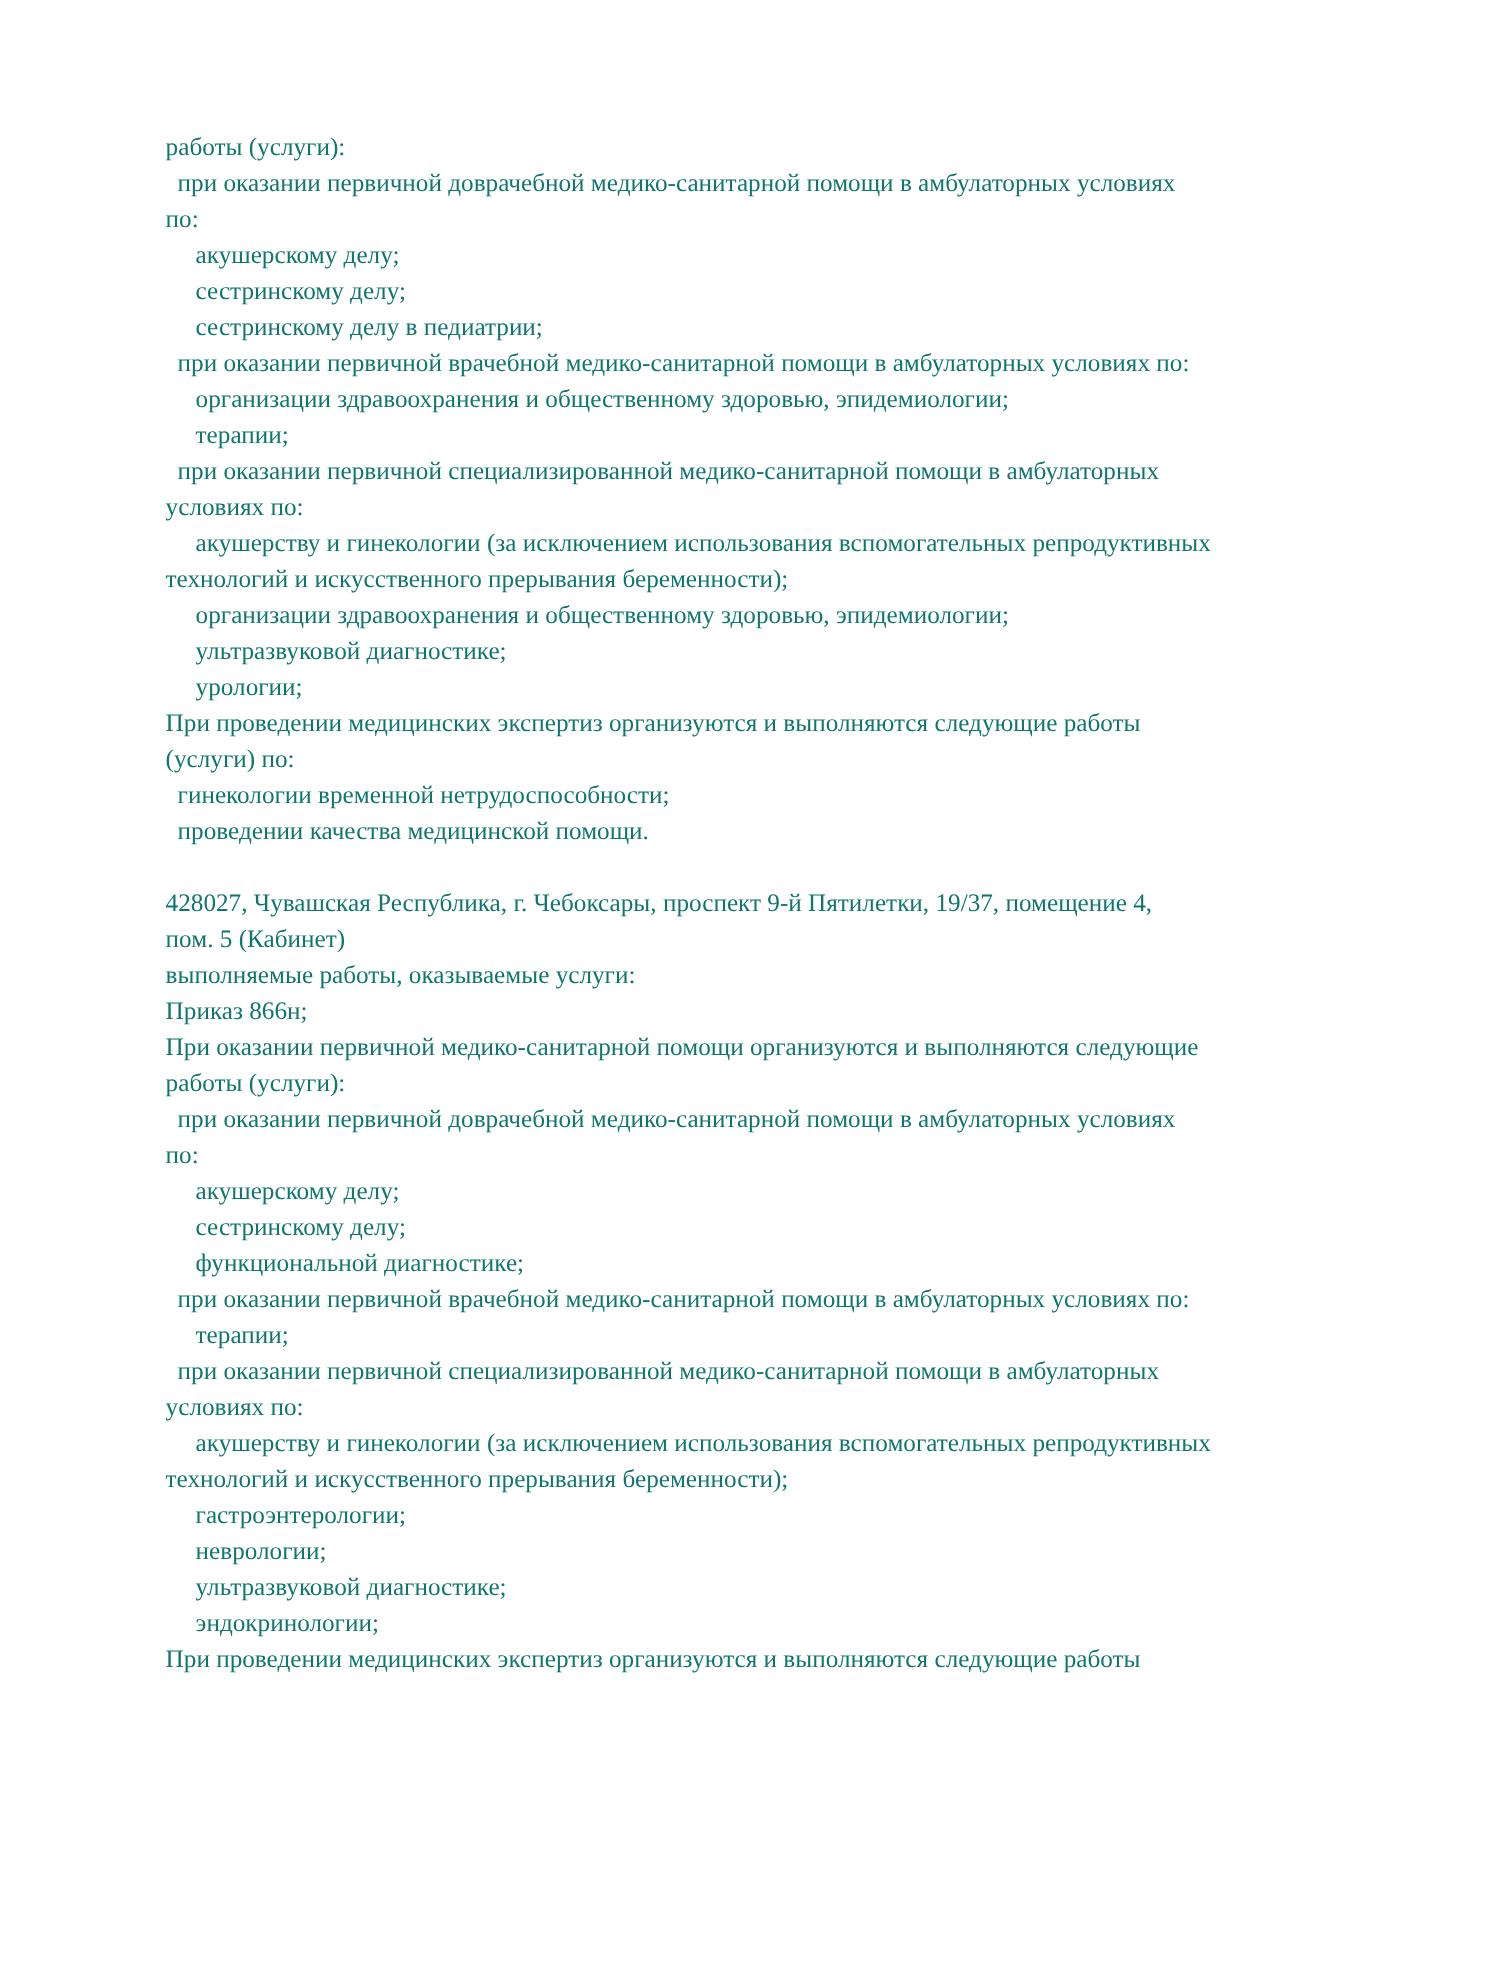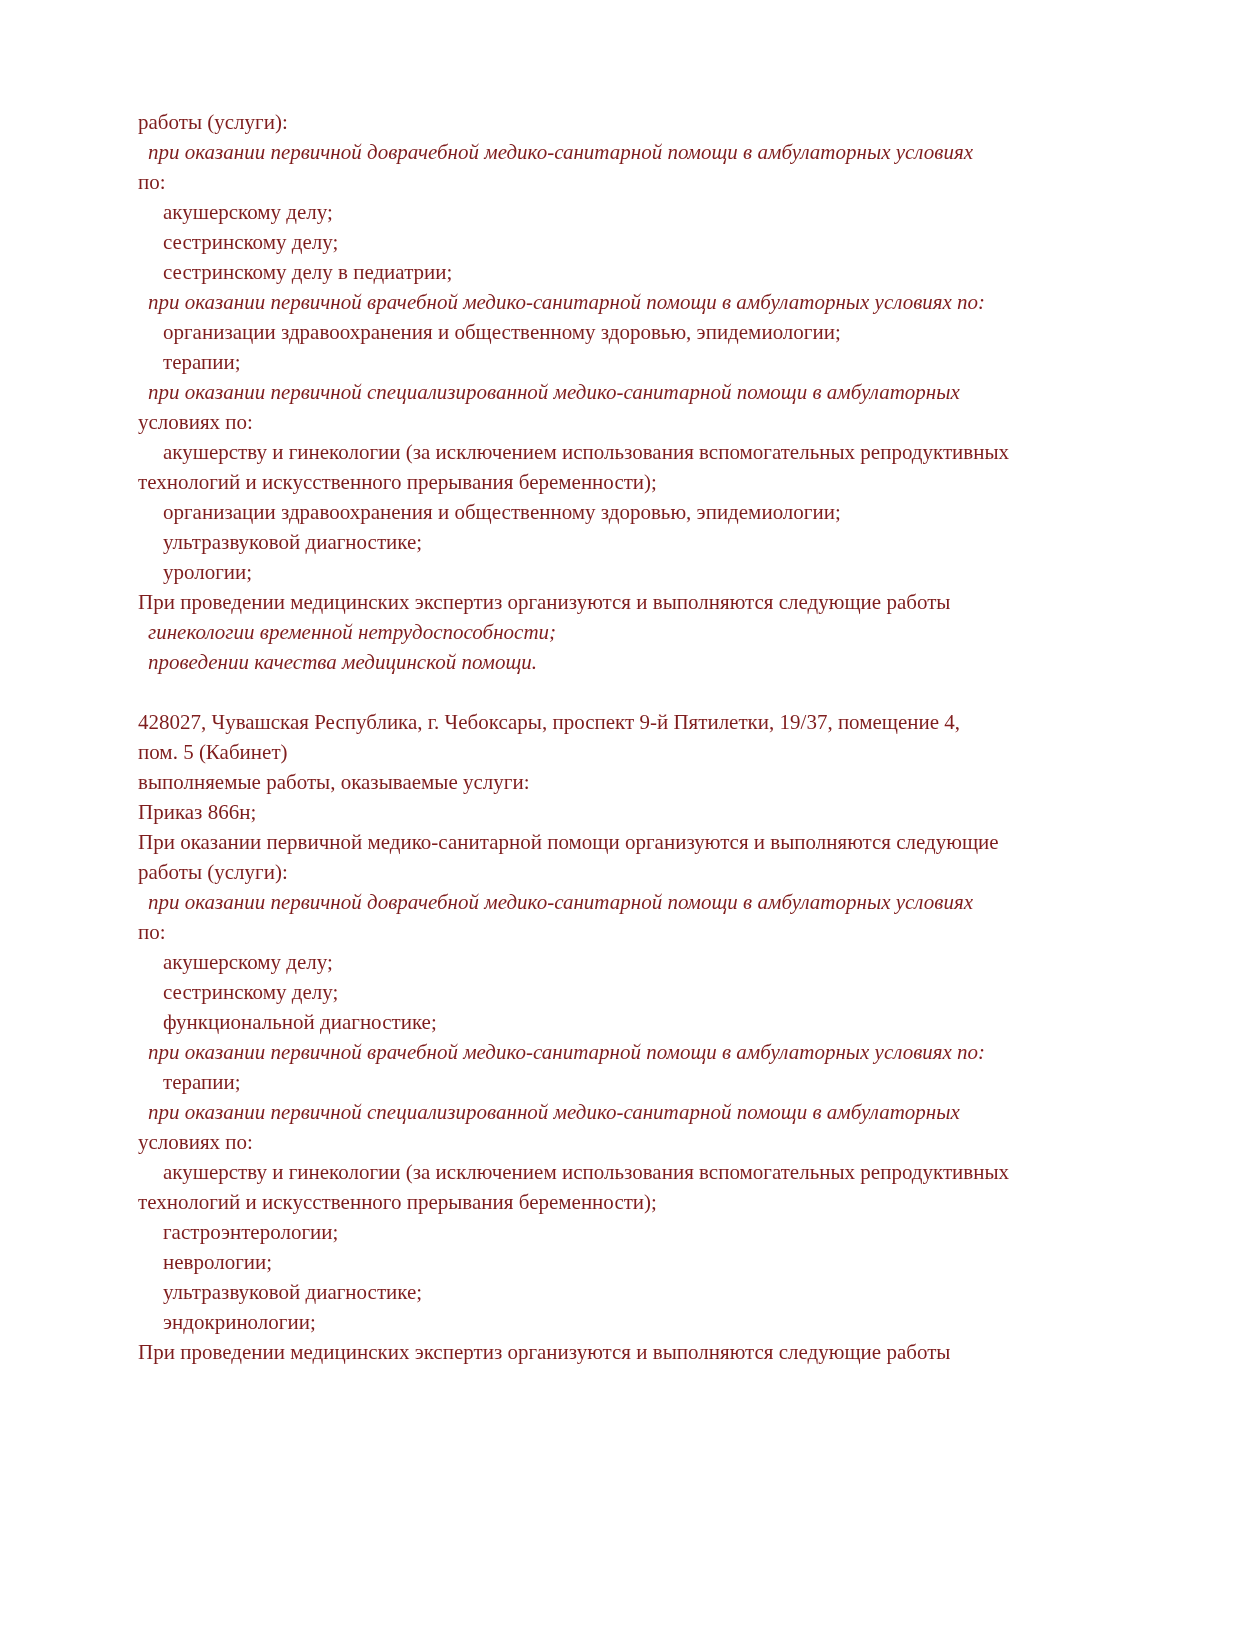--- a/index.html
+++ b/index.html
@@ -15,29 +15,29 @@
     overflow: hidden;
   }
   .doc {
     position: absolute;
     left: 138px;
     top: 107px;
     width: 1080px;
     font-family: "Liberation Serif", "DejaVu Serif", serif;
     font-size: 21px;
     line-height: 30px;
-    color: #7f1d1d;
+    color: #0f766e;
     -webkit-font-smoothing: antialiased;
   }
   .line {
     white-space: nowrap;
     height: 30px;
   }
   .indent-0 { padding-left: 0; }
-  .indent-1 { padding-left: 10px; font-style: italic; }
+  .indent-1 { padding-left: 10px; }
   .indent-2 { padding-left: 25px; }
   .blank { height: 30px; }
 </style>
 </head>
 <body>
 
 <div class="page">
   <div class="doc" id="doc-body">
       <div class="line indent-0">работы (услуги):</div>
       <div class="line indent-1">при оказании первичной доврачебной медико-санитарной помощи в амбулаторных условиях</div>
@@ -49,20 +49,21 @@
       <div class="line indent-2">организации здравоохранения и общественному здоровью, эпидемиологии;</div>
       <div class="line indent-2">терапии;</div>
       <div class="line indent-1">при оказании первичной специализированной медико-санитарной помощи в амбулаторных</div>
       <div class="line indent-0">условиях по:</div>
       <div class="line indent-2">акушерству и гинекологии (за исключением использования вспомогательных репродуктивных</div>
       <div class="line indent-0">технологий и искусственного прерывания беременности);</div>
       <div class="line indent-2">организации здравоохранения и общественному здоровью, эпидемиологии;</div>
       <div class="line indent-2">ультразвуковой диагностике;</div>
       <div class="line indent-2">урологии;</div>
       <div class="line indent-0">При проведении медицинских экспертиз организуются и выполняются следующие работы</div>
+      <div class="line indent-0">(услуги) по:</div>
       <div class="line indent-1">гинекологии временной нетрудоспособности;</div>
       <div class="line indent-1">проведении качества медицинской помощи.</div>
       <div class="line blank"></div>
       <div class="line indent-0">428027, Чувашская Республика, г. Чебоксары, проспект 9-й Пятилетки, 19/37, помещение 4,</div>
       <div class="line indent-0">пом. 5 (Кабинет)</div>
       <div class="line indent-0">выполняемые работы, оказываемые услуги:</div>
       <div class="line indent-0">Приказ 866н;</div>
       <div class="line indent-0">При оказании первичной медико-санитарной помощи организуются и выполняются следующие</div>
       <div class="line indent-0">работы (услуги):</div>
       <div class="line indent-1">при оказании первичной доврачебной медико-санитарной помощи в амбулаторных условиях</div>

